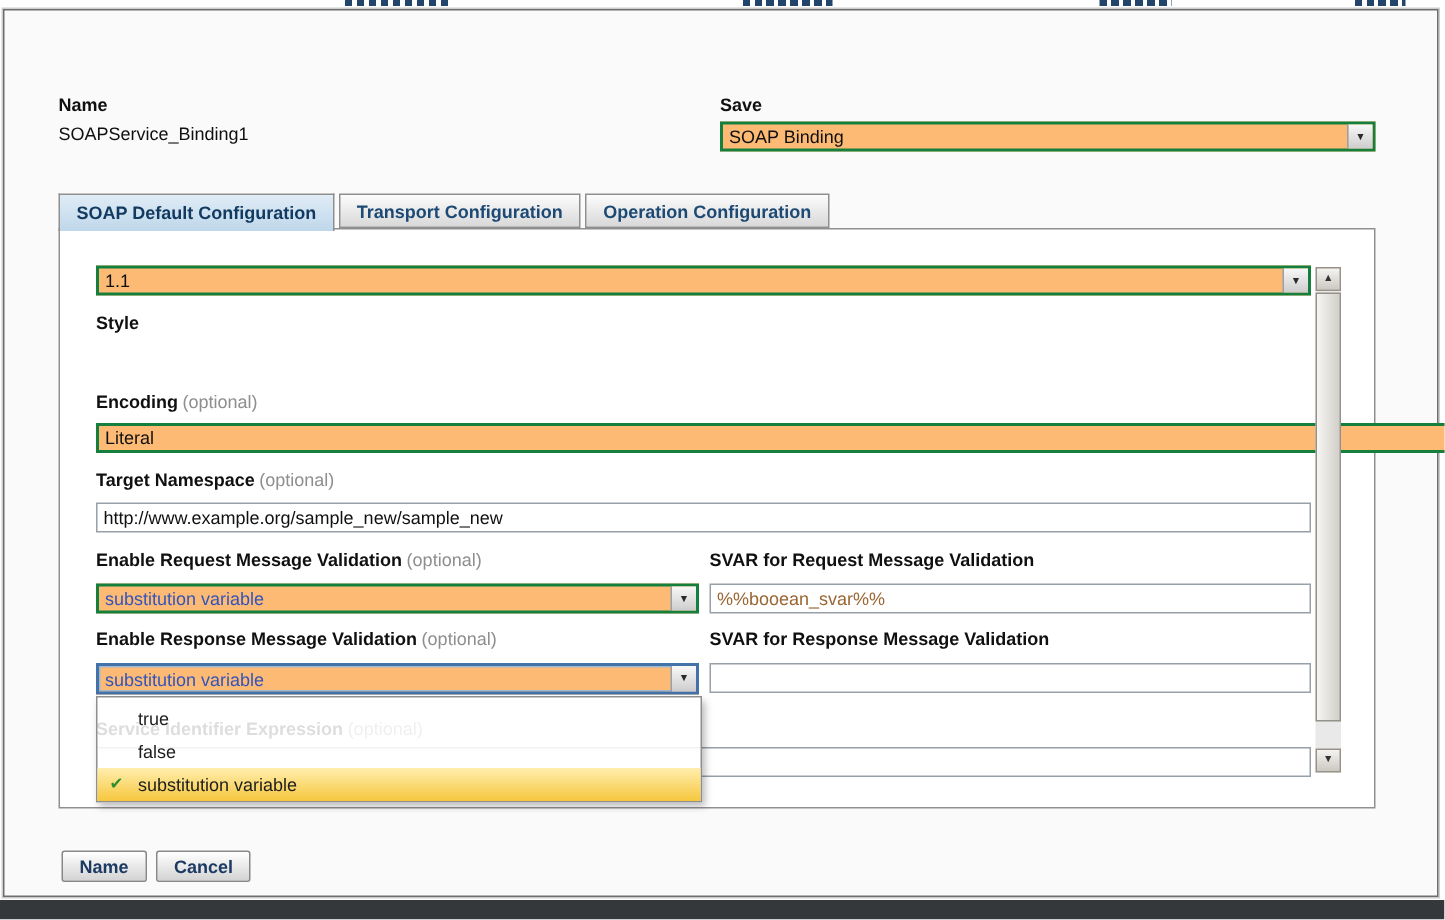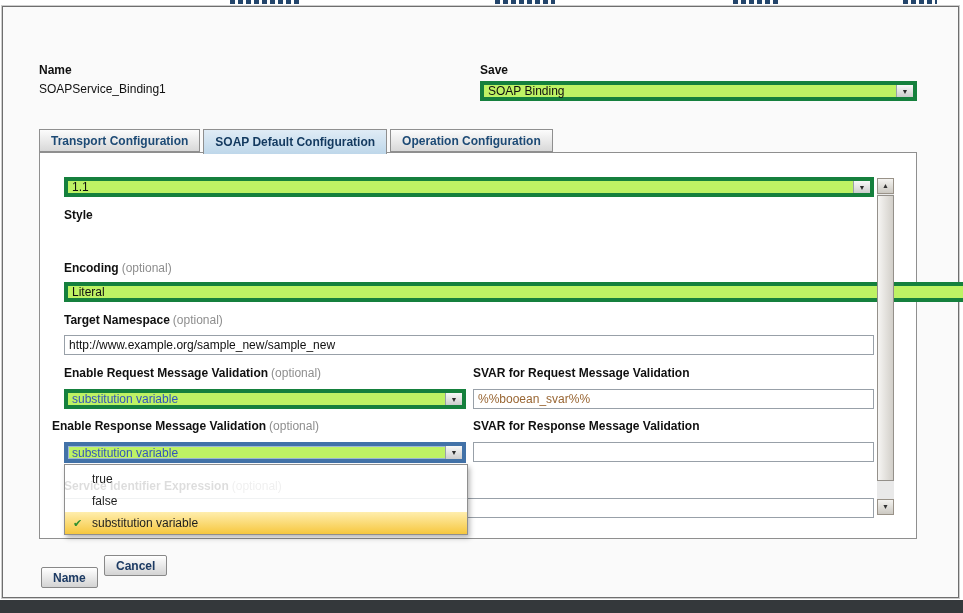--- a/index.html
+++ b/index.html
@@ -18,21 +18,21 @@
     background:linear-gradient(#f4f4f4,#bfbfbf); border-bottom:1px solid #979797;
     font-weight:bold; font-size:12px; color:#000; line-height:22px; padding-left:12px; }
   .close-btn { position:absolute; right:11px; top:4px; width:15px; height:15px;
     border:1px solid #6d89ab; background:linear-gradient(#f0f5fa,#c6d4e3);
     color:#3a5d85; font-size:9px; line-height:13px; text-align:center; cursor:pointer; }
 
   .lbl { position:absolute; font-size:12px; font-weight:bold; color:#101010; white-space:nowrap; }
   .opt { font-weight:normal; color:#8e8e8e; margin-left:3px; }
   .value-text { position:absolute; font-size:12px; color:#101010; white-space:nowrap; }
 
-  .select { position:absolute; height:20px; border:4px solid #15803d; background:#bef264;
+  .select { position:absolute; height:20px; border:2px solid #15803d; background:#fdba74;
     display:flex; align-items:center; cursor:pointer; }
   .select .txt { flex:1; font-size:12px; padding:0 4px; white-space:nowrap; overflow:hidden; color:#101010; }
   .select .arrow { width:17px; align-self:stretch; border-left:1px solid #98a0a8;
     background:linear-gradient(#f8f8f8,#cdcdcd); display:flex; align-items:center;
     justify-content:center; font-size:7px; color:#2a2a2a; }
   .select.open { border-color:#4272a8; box-shadow:0 0 0 1px #9db8d4 inset; }
   .blue { color:#3355bb !important; }
 
   .tb { position:absolute; height:20px; }
   .tb input { width:100%; height:100%; border:1px solid #98a0a8; font-family:inherit;
@@ -91,22 +91,22 @@
 
   <div class="lbl" style="left:477px;top:56px;">Save</div>
   <div class="select" style="left:477px;top:74px;width:437px;">
     <span class="txt">SOAP Binding</span>
     <span class="arrow">
         <span>▼</span>
       </span>
   </div>
 
   <div class="tabs">
+    <div class="tab active">SOAP Default Configuration</div>
     <div class="tab">Transport Configuration</div>
-    <div class="tab active">SOAP Default Configuration</div>
     <div class="tab">Operation Configuration</div>
   </div>
 
   <div class="panel">
 
     <div class="select" style="left:24px;top:24px;width:810px;gap:22px;">
       <span class="txt">1.1</span>
       <span class="arrow">
           <span>▼</span>
         </span>
@@ -141,21 +141,21 @@
       <span class="arrow">
           <span>▼</span>
         </span>
     </div>
 
     <div class="lbl" style="left:433px;top:213px;">SVAR for Request Message Validation</div>
     <div class="tb" style="left:433px;top:236px;width:401px;">
       <input type="text" class="svar" value="%%booean_svar%%" style="">
     </div>
 
-    <div class="lbl" style="left:12px;top:266px;text-align:right;">
+    <div class="lbl" style="left:24px;top:266px;text-align:right;">
       <span>Enable Response Message Validation</span><span class="opt">(optional)</span>
     </div>
     <div class="select open" style="left:24px;top:289px;width:402px;height:21px;">
       <span class="txt blue">substitution variable</span>
       <span class="arrow">
           <span>▼</span>
         </span>
     </div>
 
     <div class="lbl" style="left:433px;top:266px;">SVAR for Response Message Validation</div>
@@ -181,17 +181,17 @@
 
     <div class="scrollbar">
       <div class="sb-btn sb-up"><span>▲</span></div>
       <div class="sb-thumb"></div>
       <div class="sb-btn sb-down"><span>▼</span></div>
     </div>
 
   </div>
 
   <button class="btn" style="left:38px;top:560px;">Name</button>
-  <button class="btn" style="left:101px;top:548px;">Cancel</button>
+  <button class="btn" style="left:101px;top:560px;">Cancel</button>
 
 </div>
 
 <div class="bottom-bar"></div>
 
 </body></html>

